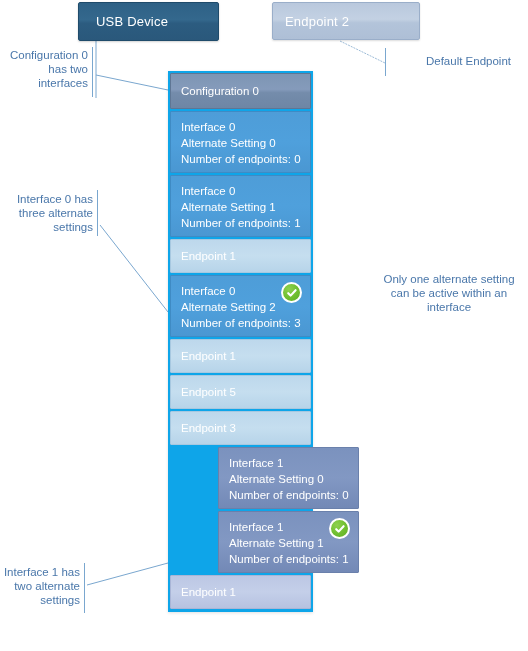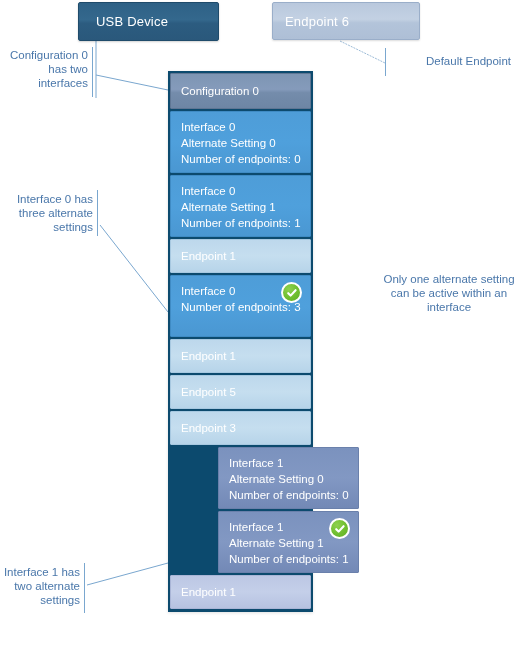--- a/index.html
+++ b/index.html
@@ -64,21 +64,21 @@
     color: #ffffff;
     box-shadow: 0 1px 2px rgba(0,0,0,.14);
   }
 
   
   .stack {
     position: absolute;
     left: 168px;
     top: 71px;
     width: 145px;
-    background: #0c4a6e;
+    background: #0ea5e9;
     padding: 2px 2px 3px 2px;
     box-sizing: border-box;
     box-shadow: 0 1px 3px rgba(0,0,0,.12);
   }
 
   .row {
     box-sizing: border-box;
     width: 141px;
     margin: 0 auto 2px auto;
     position: relative;
@@ -191,21 +191,21 @@
     <line x1="100" y1="225" x2="168" y2="312" stroke="#7aa7cf" stroke-width="1"></line>
 
     <line x1="87" y1="585" x2="168" y2="563" stroke="#7aa7cf" stroke-width="1"></line>
   </svg>
 
   <div class="topbox usb-device">
     <span>USB Device</span>
   </div>
 
   <div class="topbox endpoint0">
-    <span>Endpoint 6</span>
+    <span>Endpoint 2</span>
   </div>
 
   <div class="stack">
 
     <div class="row row-config">
       <span class="line">Configuration 0</span>
     </div>
 
     <div class="row row-iface0">
       <span class="line">Interface 0</span>
@@ -218,20 +218,21 @@
       <span class="line">Alternate Setting 1</span>
       <span class="line">Number of endpoints: 1</span>
     </div>
 
     <div class="row row-endpoint">
       <span class="line">Endpoint 1</span>
     </div>
 
     <div class="row row-iface0">
       <span class="line">Interface 0</span>
+      <span class="line">Alternate Setting 2</span>
       <span class="line">Number of endpoints: 3</span>
       <span class="check-badge">
         <svg width="12" height="12" viewBox="0 0 12 12">
           <path d="M2.2 6.2 L4.6 8.6 L9.6 3.2" fill="none" stroke="#ffffff" stroke-width="2.1" stroke-linecap="round" stroke-linejoin="round"></path>
         </svg>
       </span>
     </div>
 
     <div class="row row-endpoint">
       <span class="line">Endpoint 1</span>

